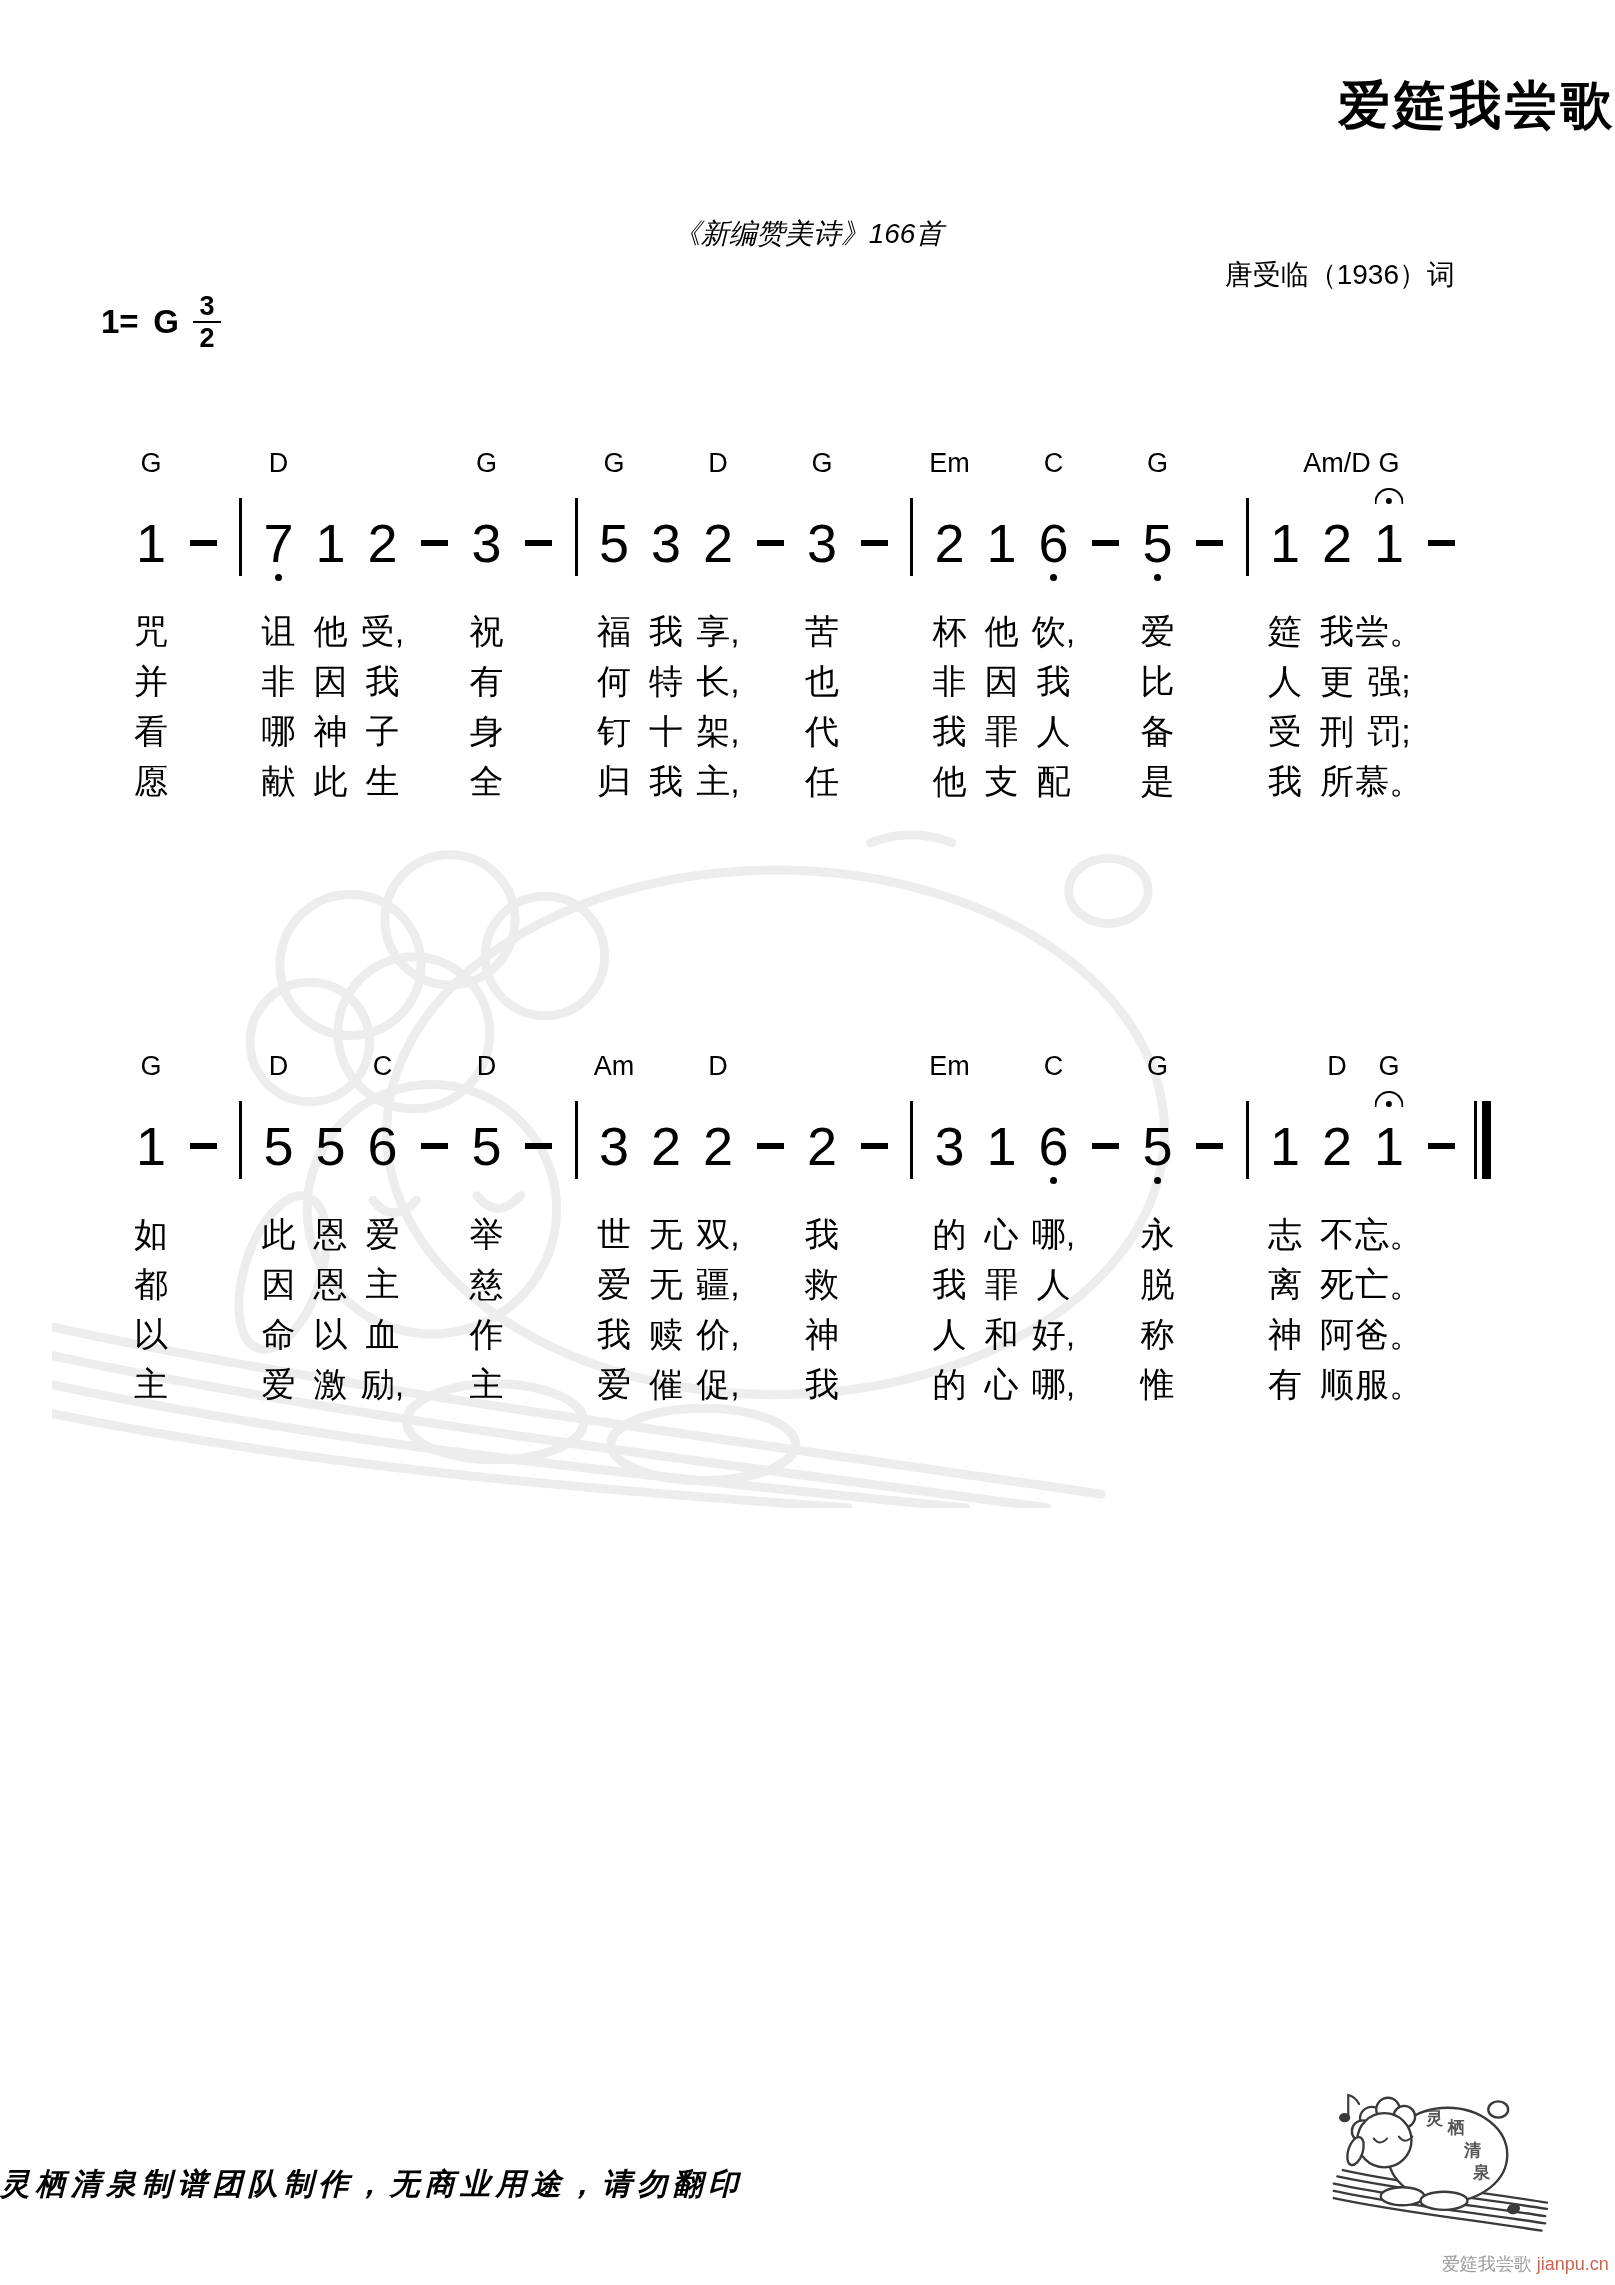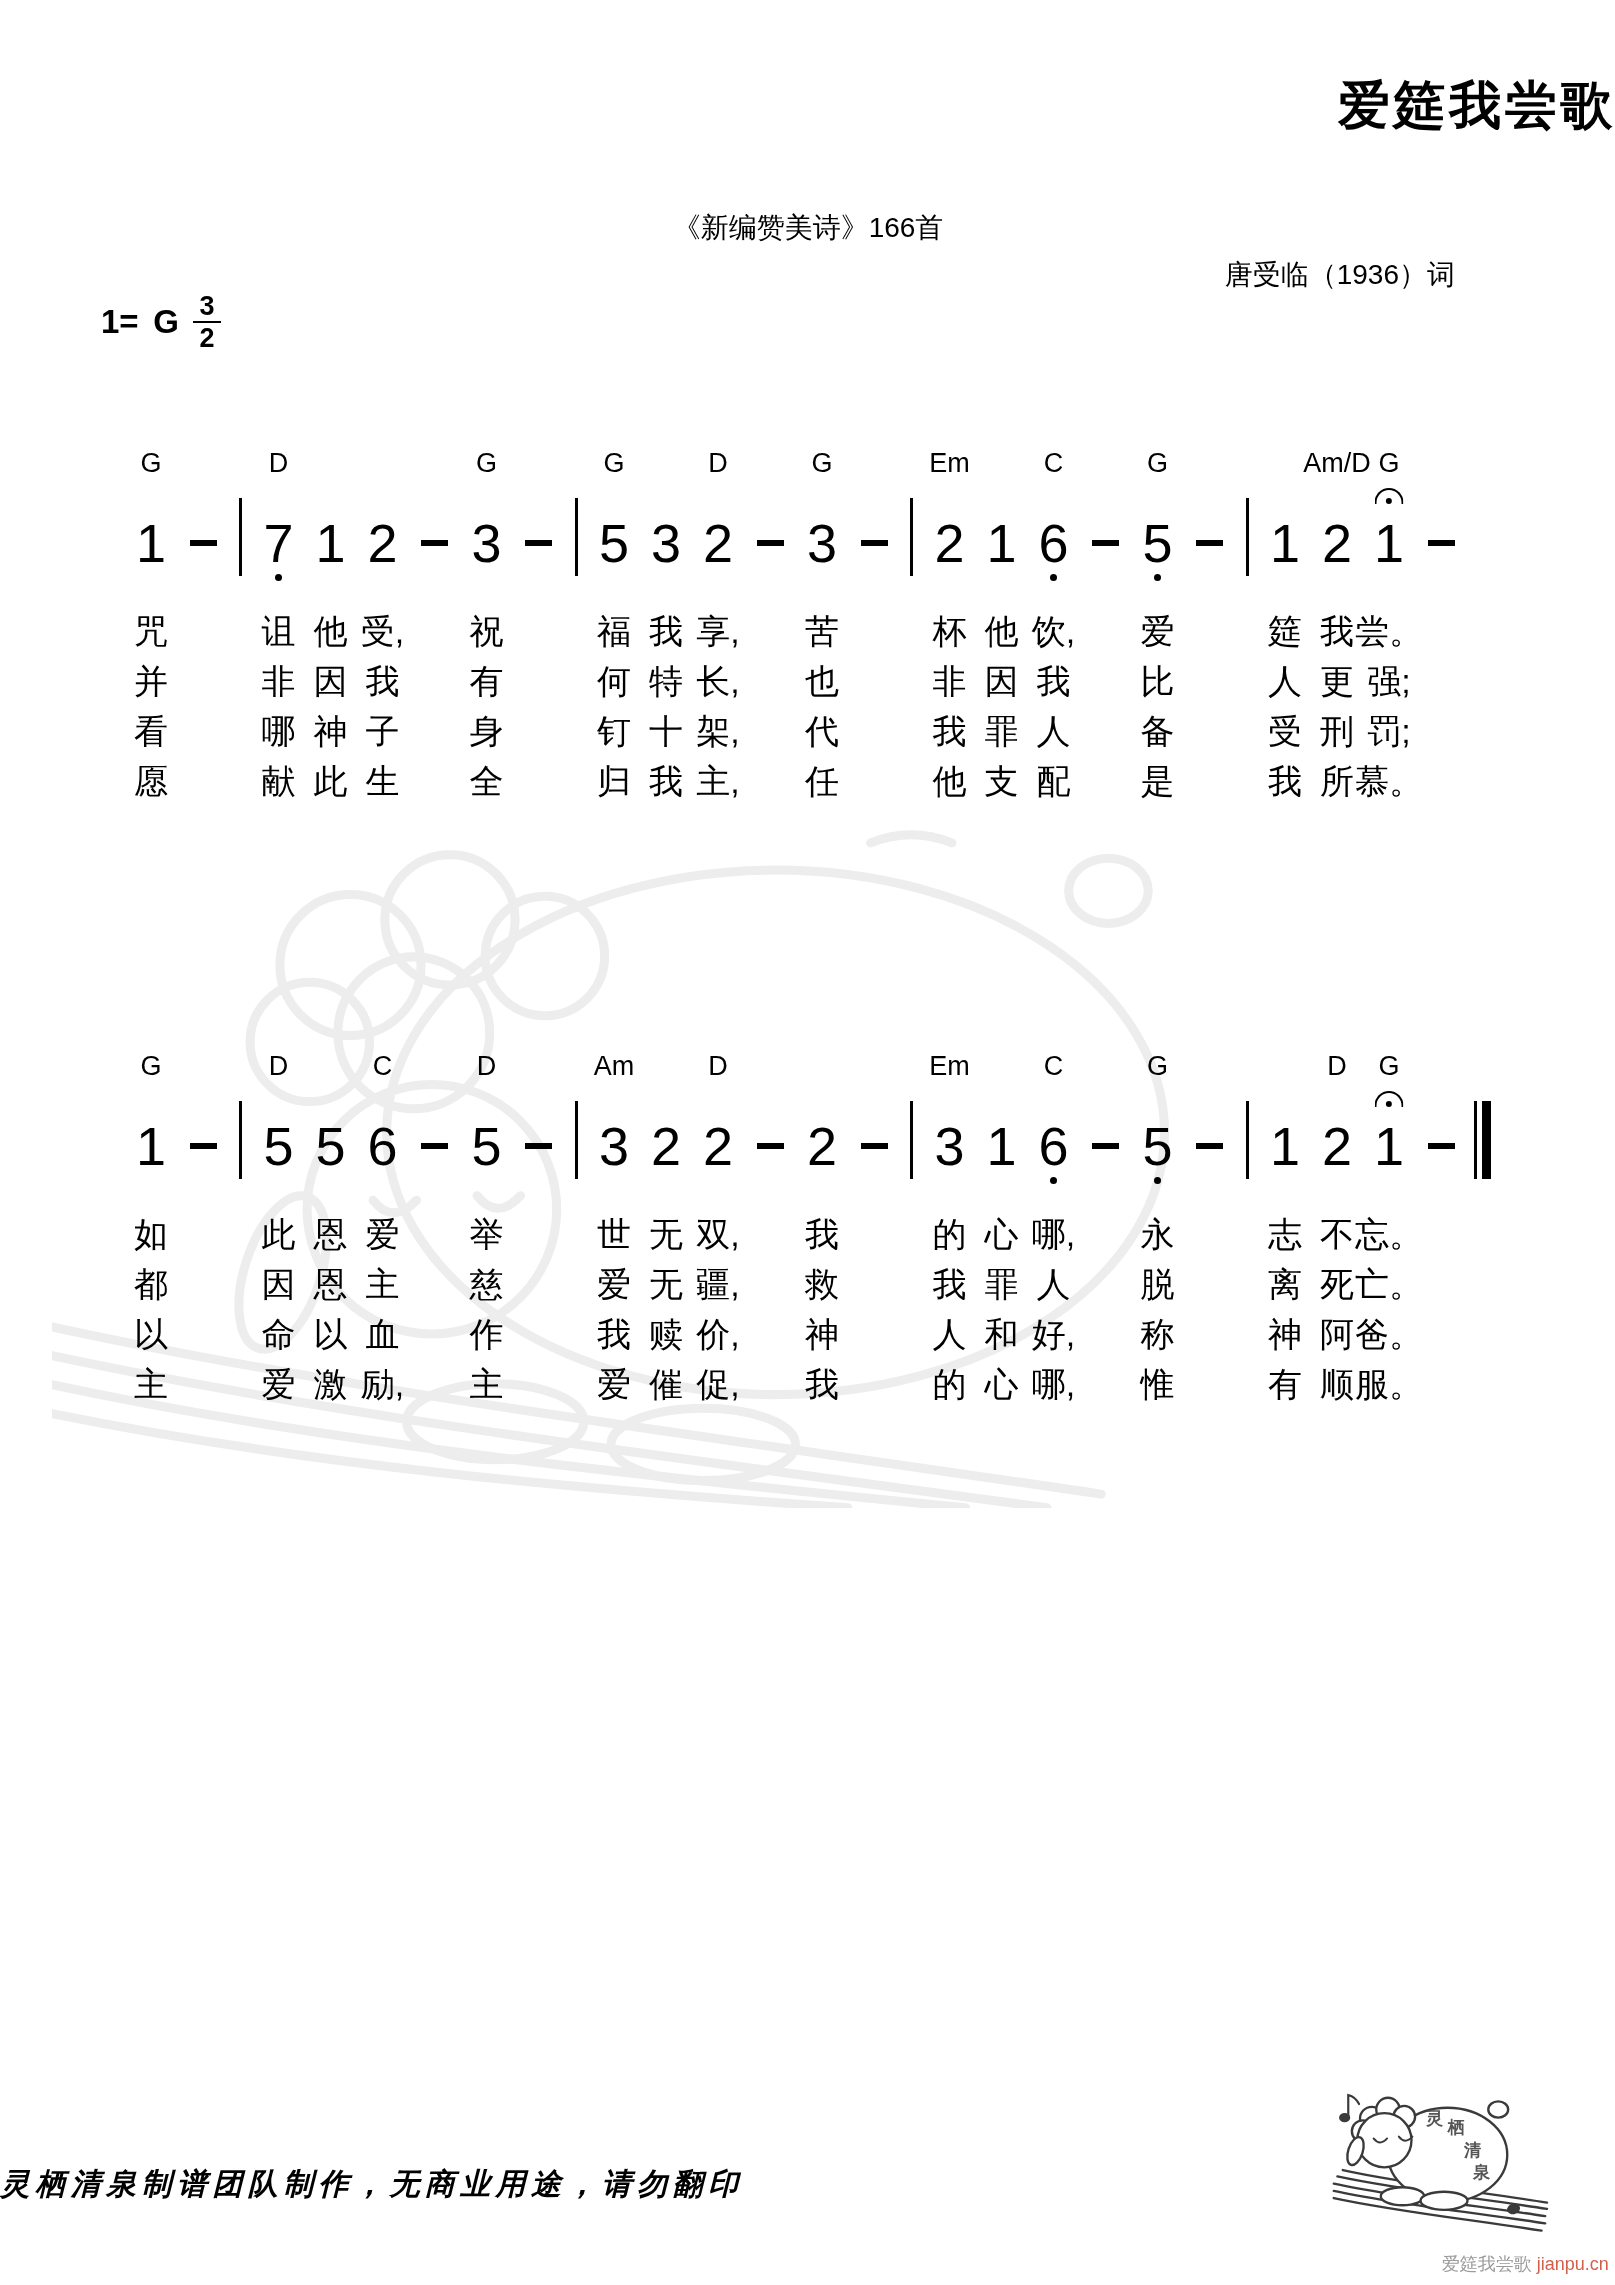--- a/index.html
+++ b/index.html
@@ -10,22 +10,22 @@
     --logo-ink:#3a3a3a;
   }
   html,body{margin:0;padding:0;background:#fff;}
   #sheet{
     position:relative;width:1616px;height:2285px;background:#fff;overflow:hidden;
     font-family:"Liberation Sans",sans-serif;color:var(--ink);
   }
   
   .title{position:absolute;left:0;top:71px;width:100%;text-align:right;
          font-size:52px;font-weight:900;letter-spacing:3.6px;font-family:Liberation Mono, monospace;}
-  .subtitle{position:absolute;left:0;top:209px;width:100%;text-align:center;
-            font-size:28px;font-weight:400;}
+  .subtitle{position:absolute;left:0;top:215px;width:100%;text-align:center;
+            font-size:28px;font-weight:400;font-style:italic;}
   .credits{position:absolute;right:161px;top:250px;text-align:center;font-size:28px;line-height:50px;}
   .keysig{position:absolute;left:101px;top:291px;font-size:33px;font-weight:600;
           display:flex;align-items:center;gap:14.5px;}
   .frac{display:inline-flex;flex-direction:column;align-items:center;font-size:27px;
         font-weight:700;line-height:30px;}
   .frac .fn{border-bottom:2.7px solid var(--ink);padding:0 6.3px;}
   
   .system{position:absolute;left:125px;display:flex;align-items:flex-start;}
   #system-1{top:445px;}
   #system-2{top:1048px;}

